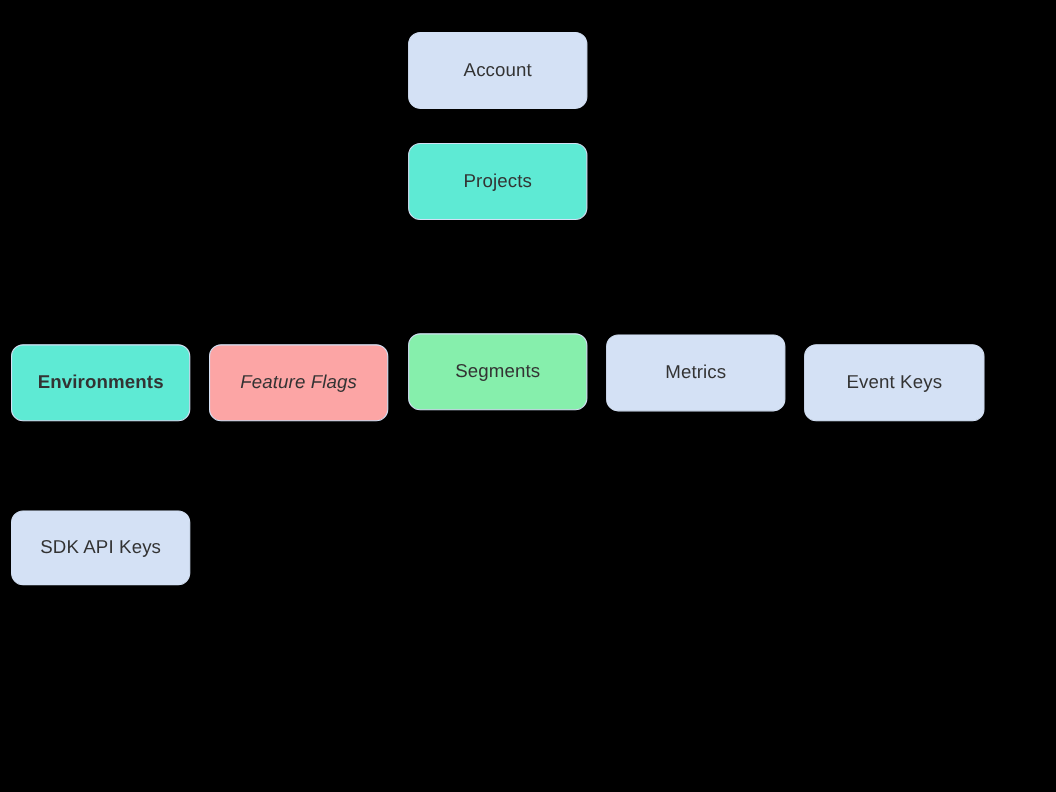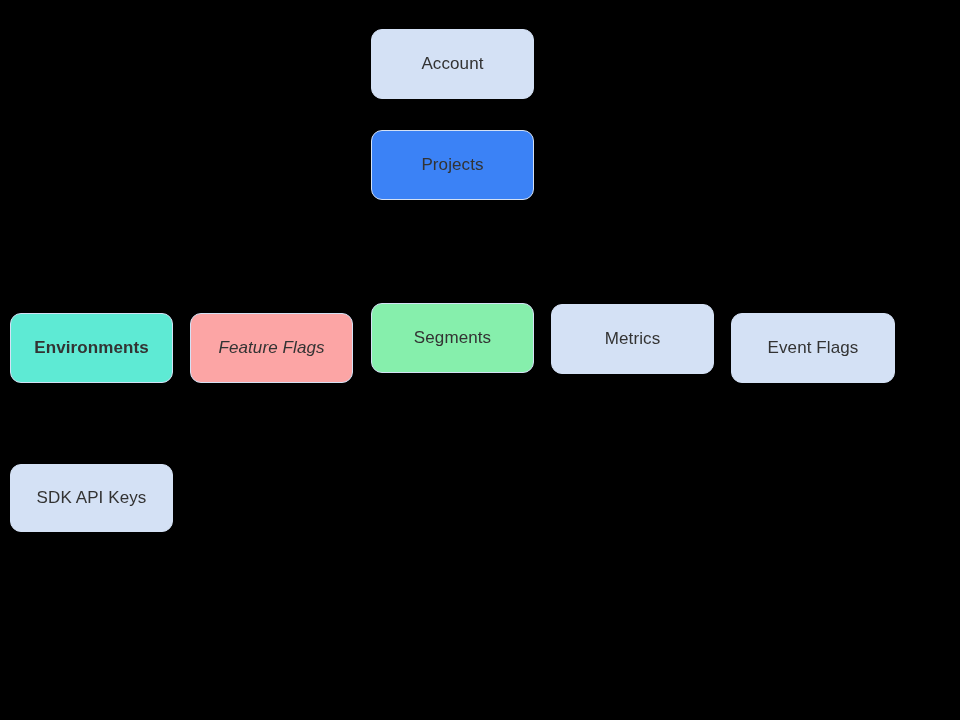--- a/index.html
+++ b/index.html
@@ -42,34 +42,34 @@
     letter-spacing: 0.1px;
   }
 </style>
 </head>
 <body>
 
 <div id="diagram-canvas" style="background: rgb(0, 0, 0); width: 960px; height: 720px;">
     <div class="node" style="left: 371px; top: 29px; width: 163px; height: 70px; background: rgb(212, 225, 245); border-color: rgb(212, 225, 245);">
       <span class="node-label" style="color: rgb(51, 51, 51);">Account</span>
     </div>
-    <div class="node" style="left: 371px; top: 130px; width: 163px; height: 70px; background: #3b82f6; border-color: rgb(212, 225, 245);">
+    <div class="node" style="left: 371px; top: 130px; width: 163px; height: 70px; background: #5eead4; border-color: rgb(212, 225, 245);">
       <span class="node-label" style="color: rgb(51, 51, 51);">Projects</span>
     </div>
     <div class="node" style="left: 10px; top: 313px; width: 163px; height: 70px; background: #5eead4; border-color: rgb(212, 225, 245); font-weight: bold;">
       <span class="node-label" style="color: rgb(51, 51, 51);">Environments</span>
     </div>
     <div class="node" style="left: 190px; top: 313px; width: 163px; height: 70px; background: #fca5a5; border-color: rgb(212, 225, 245); font-style: italic;">
       <span class="node-label" style="color: rgb(51, 51, 51);">Feature Flags</span>
     </div>
     <div class="node" style="left: 371px; top: 303px; width: 163px; height: 70px; background: #86efac; border-color: rgb(212, 225, 245);">
       <span class="node-label" style="color: rgb(51, 51, 51);">Segments</span>
     </div>
     <div class="node" style="left: 551px; top: 304px; width: 163px; height: 70px; background: rgb(212, 225, 245); border-color: rgb(212, 225, 245);">
       <span class="node-label" style="color: rgb(51, 51, 51);">Metrics</span>
     </div>
     <div class="node" style="left: 731px; top: 313px; width: 164px; height: 70px; background: rgb(212, 225, 245); border-color: rgb(212, 225, 245);">
-      <span class="node-label" style="color: rgb(51, 51, 51);">Event Flags</span>
+      <span class="node-label" style="color: rgb(51, 51, 51);">Event Keys</span>
     </div>
     <div class="node" style="left: 10px; top: 452px; width: 163px; height: 68px; background: rgb(212, 225, 245); border-color: rgb(212, 225, 245); margin-top: 12px;">
       <span class="node-label" style="color: rgb(51, 51, 51);">SDK API Keys</span>
     </div>
   </div>
 
 </body></html>

